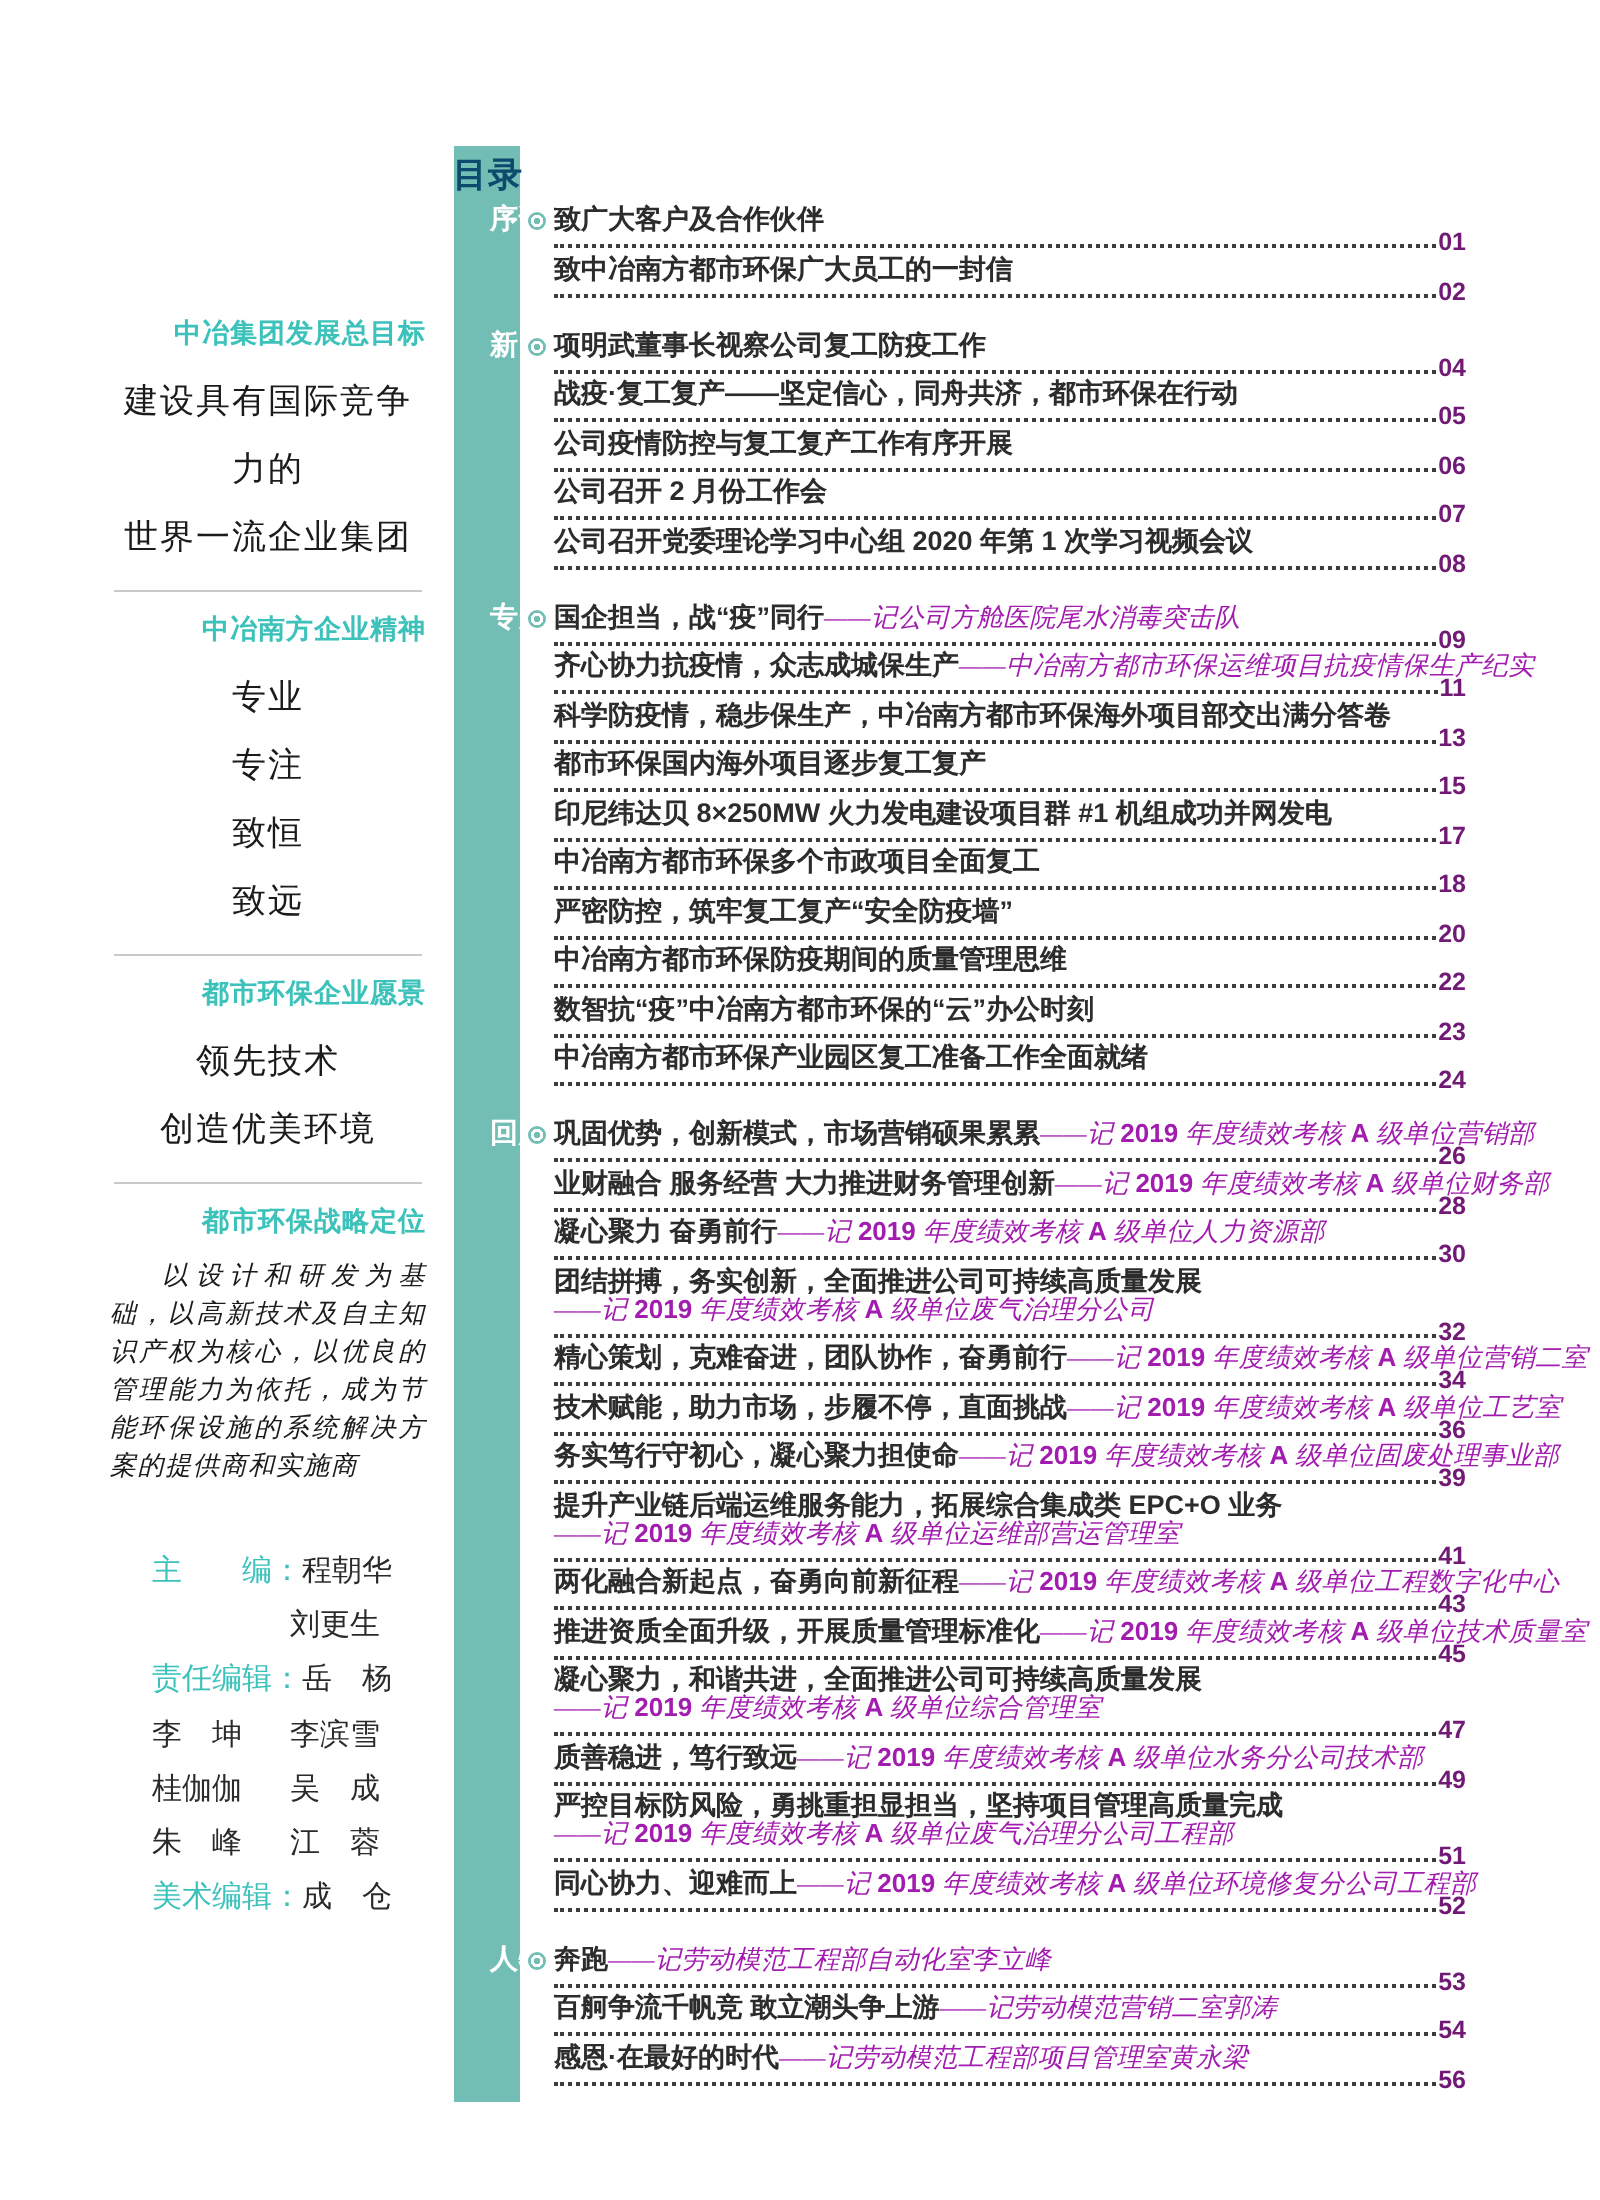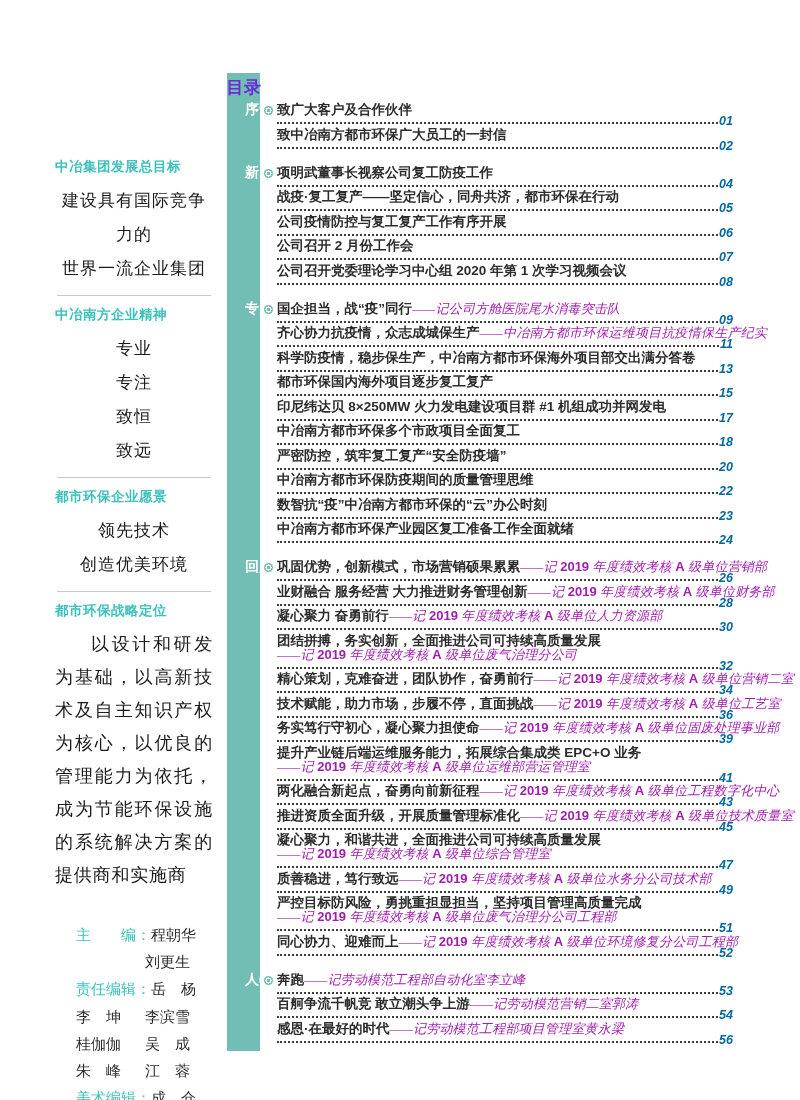--- a/index.html
+++ b/index.html
@@ -2,57 +2,57 @@
 <html><head>
 <meta charset="utf-8">
 <style>
   html,body{margin:0;padding:0;}
   body{width:800px;height:1100px;background:#ffffff;position:relative;
        font-family:"Liberation Sans",sans-serif;-webkit-font-smoothing:antialiased;}
   .page{position:absolute;inset:0;background:#ffffff;overflow:hidden;}
 
   
   .sidebar{position:absolute;left:55px;top:148px;width:158px;color:#1d1d1d;}
-  .sb-h{font-size:13.5px;font-weight:600;color:#3cc2bb;text-align:left;
+  .sb-h{font-size:13.5px;font-weight:600;color:#3cc2bb;text-align:right;
         letter-spacing:.5px;margin:10px 0 8px;line-height:18px;}
   .sb-line{font-family:"Liberation Serif",serif;font-size:17px;line-height:34px;
            text-align:center;letter-spacing:1px;color:#1b1b1b;}
   .sb-divider{border-top:1px solid #c9c9c9;margin:9px 2px;}
-  .sb-para{font-family:"Liberation Serif",serif;font-size:18px;line-height:33px;
-           text-align:justify;text-indent:2em;letter-spacing:.8px;color:#1b1b1b;margin-top:2px;}
+  .sb-para{font-family:"Liberation Serif",serif;font-size:13px;line-height:19px;
+           text-align:justify;text-indent:2em;letter-spacing:.8px;color:#1b1b1b;margin-top:2px;font-style:italic;}
   .editors{margin-top:30px;}
   .ed-row{display:flex;align-items:center;height:27.2px;font-size:15px;color:#2a2a2a;
           padding:0 23px 0 21px;justify-content:space-between;}
   .ed-label{color:#3cc2bb;white-space:pre;}
   .ed-names{flex:1;display:flex;}
   .ed-names.end{justify-content:flex-end;}
   .ed-names.spread{justify-content:space-between;}
   .ed-name{white-space:pre;}
 
   
   .toc{position:absolute;left:227px;top:73px;width:506px;}
   .toc-bar{position:absolute;left:0;top:0;width:33px;height:978px;background:#72bdb4;}
-  .toc-title{position:absolute;left:-1px;top:4px;width:36px;text-align:center;color:#6d28d9;
+  .toc-title{position:absolute;left:-1px;top:4px;width:36px;text-align:center;color:#0c4a6e;
              font-size:17px;font-weight:700;letter-spacing:.5px;line-height:22px;}
   .toc-sections{position:relative;padding-top:30px;}
   .section{position:relative;padding-left:50px;margin-top:14px;}
   .section.first{margin-top:0;}
   .sec-label{position:absolute;left:16px;top:-2px;width:33px;text-align:center;color:#ffffff;
              font-weight:700;font-size:14px;line-height:17px;letter-spacing:.5px;}
   .sec-bullet{position:absolute;left:37px;top:3px;width:9px;height:9px;border-radius:50%;
               background:radial-gradient(circle,#72bdb4 0 1.6px,#ffffff 1.6px 3.1px,#72bdb4 3.1px 4.5px);}
   .entry{margin-bottom:.5px;}
   .t{font-size:13.5px;font-weight:700;color:#2c2c2c;line-height:14px;white-space:nowrap;}
   .t-sub{font-family:"Liberation Serif",serif;font-style:italic;font-weight:500;
          font-size:13px;color:#a21caf;letter-spacing:.2px;}
   .t-sub .lat{font-family:"Liberation Sans",sans-serif;font-style:normal;font-weight:700;
               font-size:13px;letter-spacing:0;}
   .leader-row{display:flex;align-items:flex-end;height:10px;}
   .dots{flex:1;border-bottom:2px dotted #3c3c3c;margin-bottom:3px;}
-  .pg{font-size:12.5px;font-weight:600;line-height:11px;color:#0369a1;margin-left:1px;font-style:italic;}
+  .pg{font-size:12.5px;font-weight:600;line-height:11px;color:#701a75;margin-left:1px;}
 </style>
 </head>
 <body>
 
 <div class="page">
   <div class="sidebar">
     <div id="sidebar-blocks">
         <div class="sb-block">
           <div class="sb-h">中冶集团发展总目标</div>
           <div class="sb-line">建设具有国际竞争力的</div>

